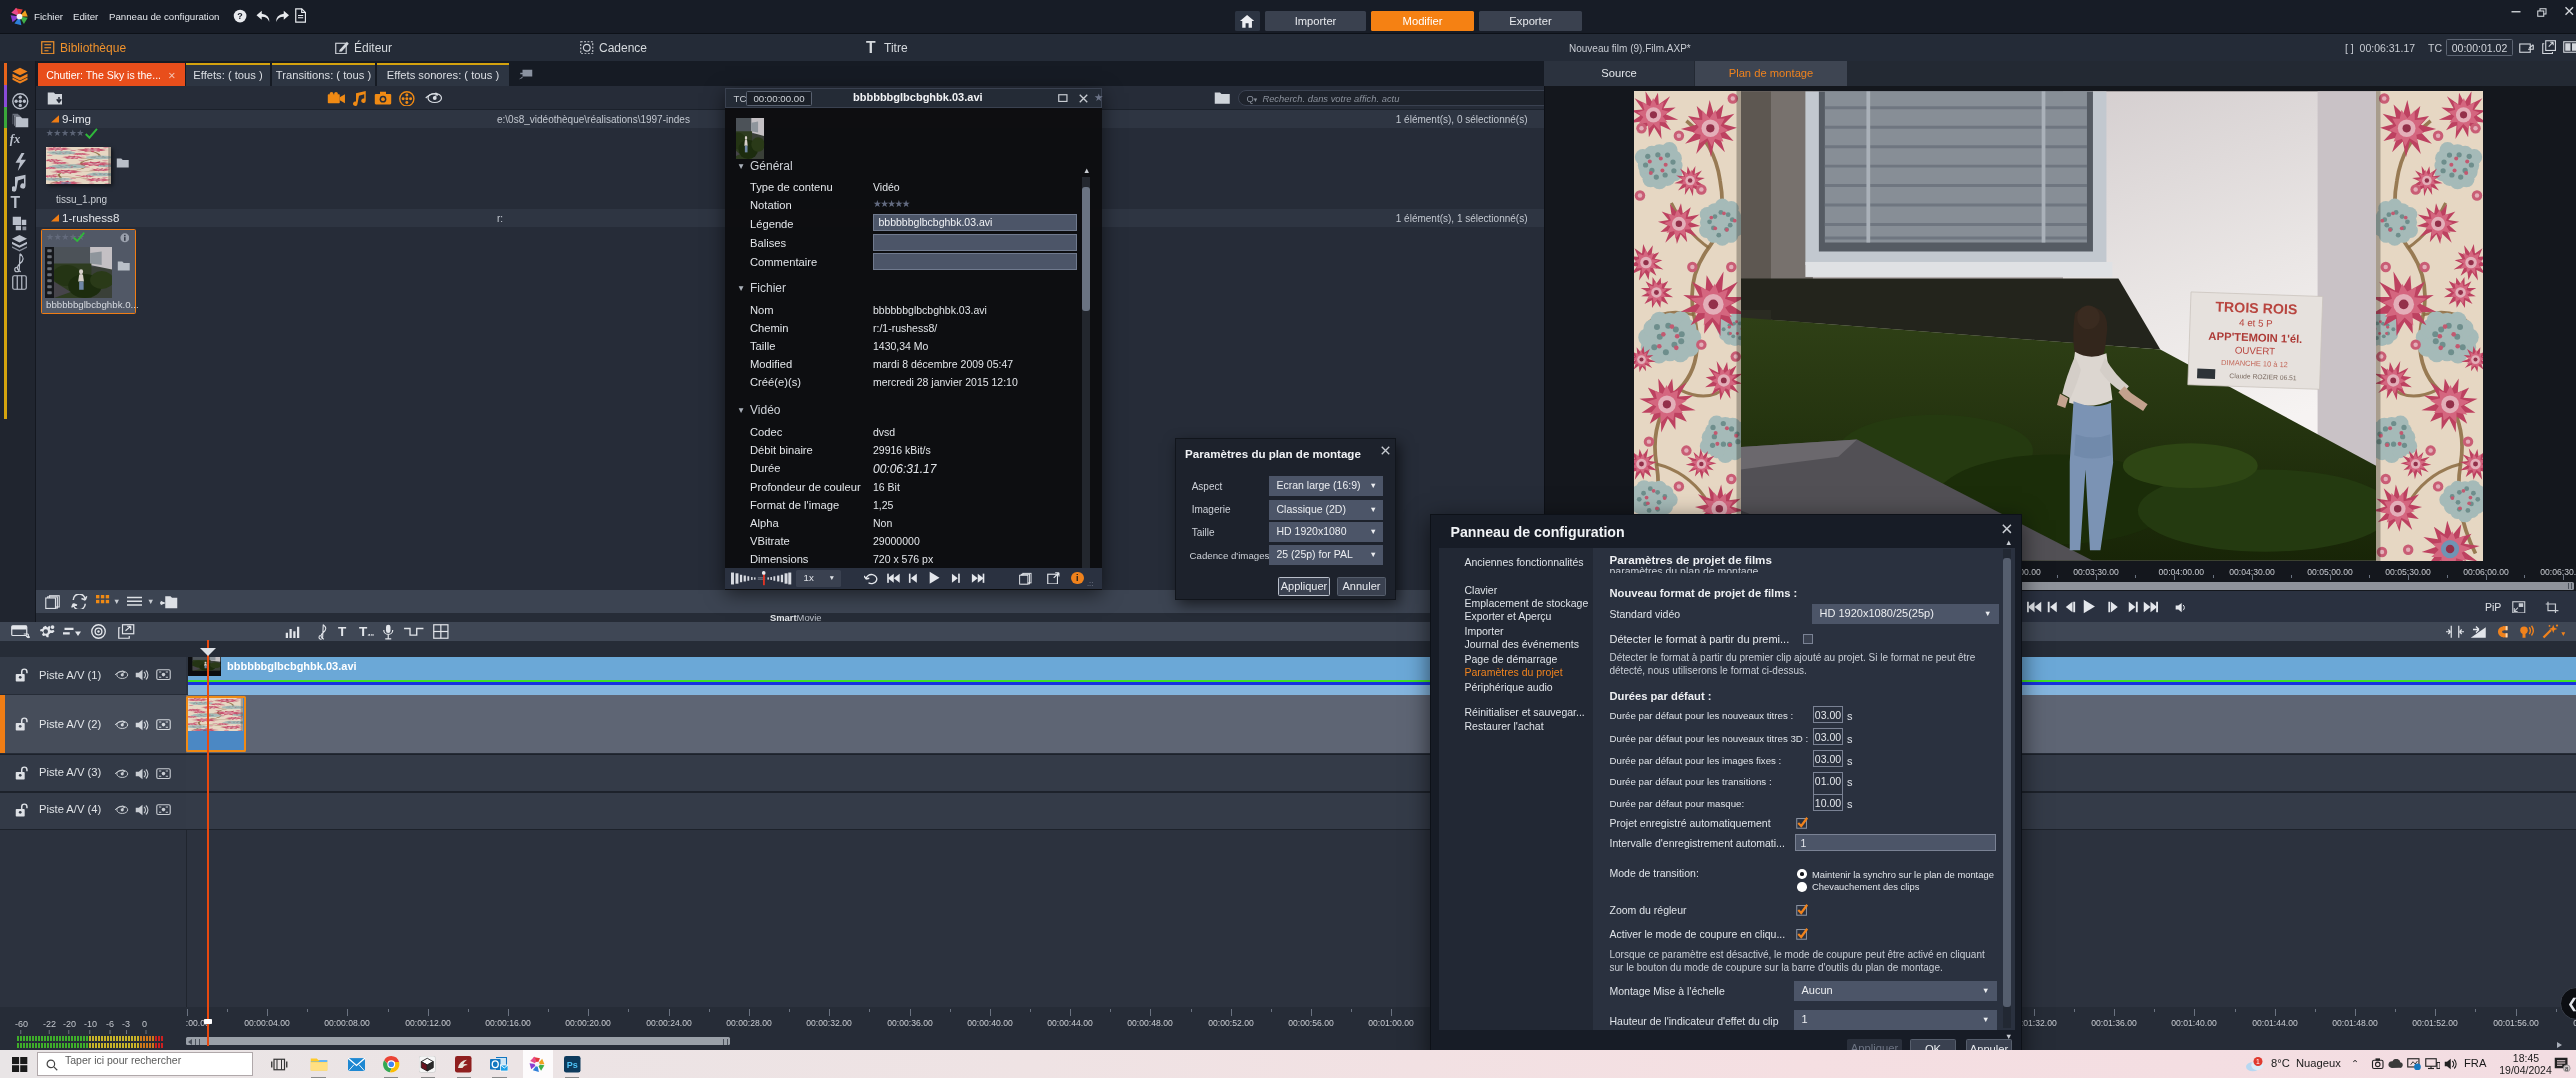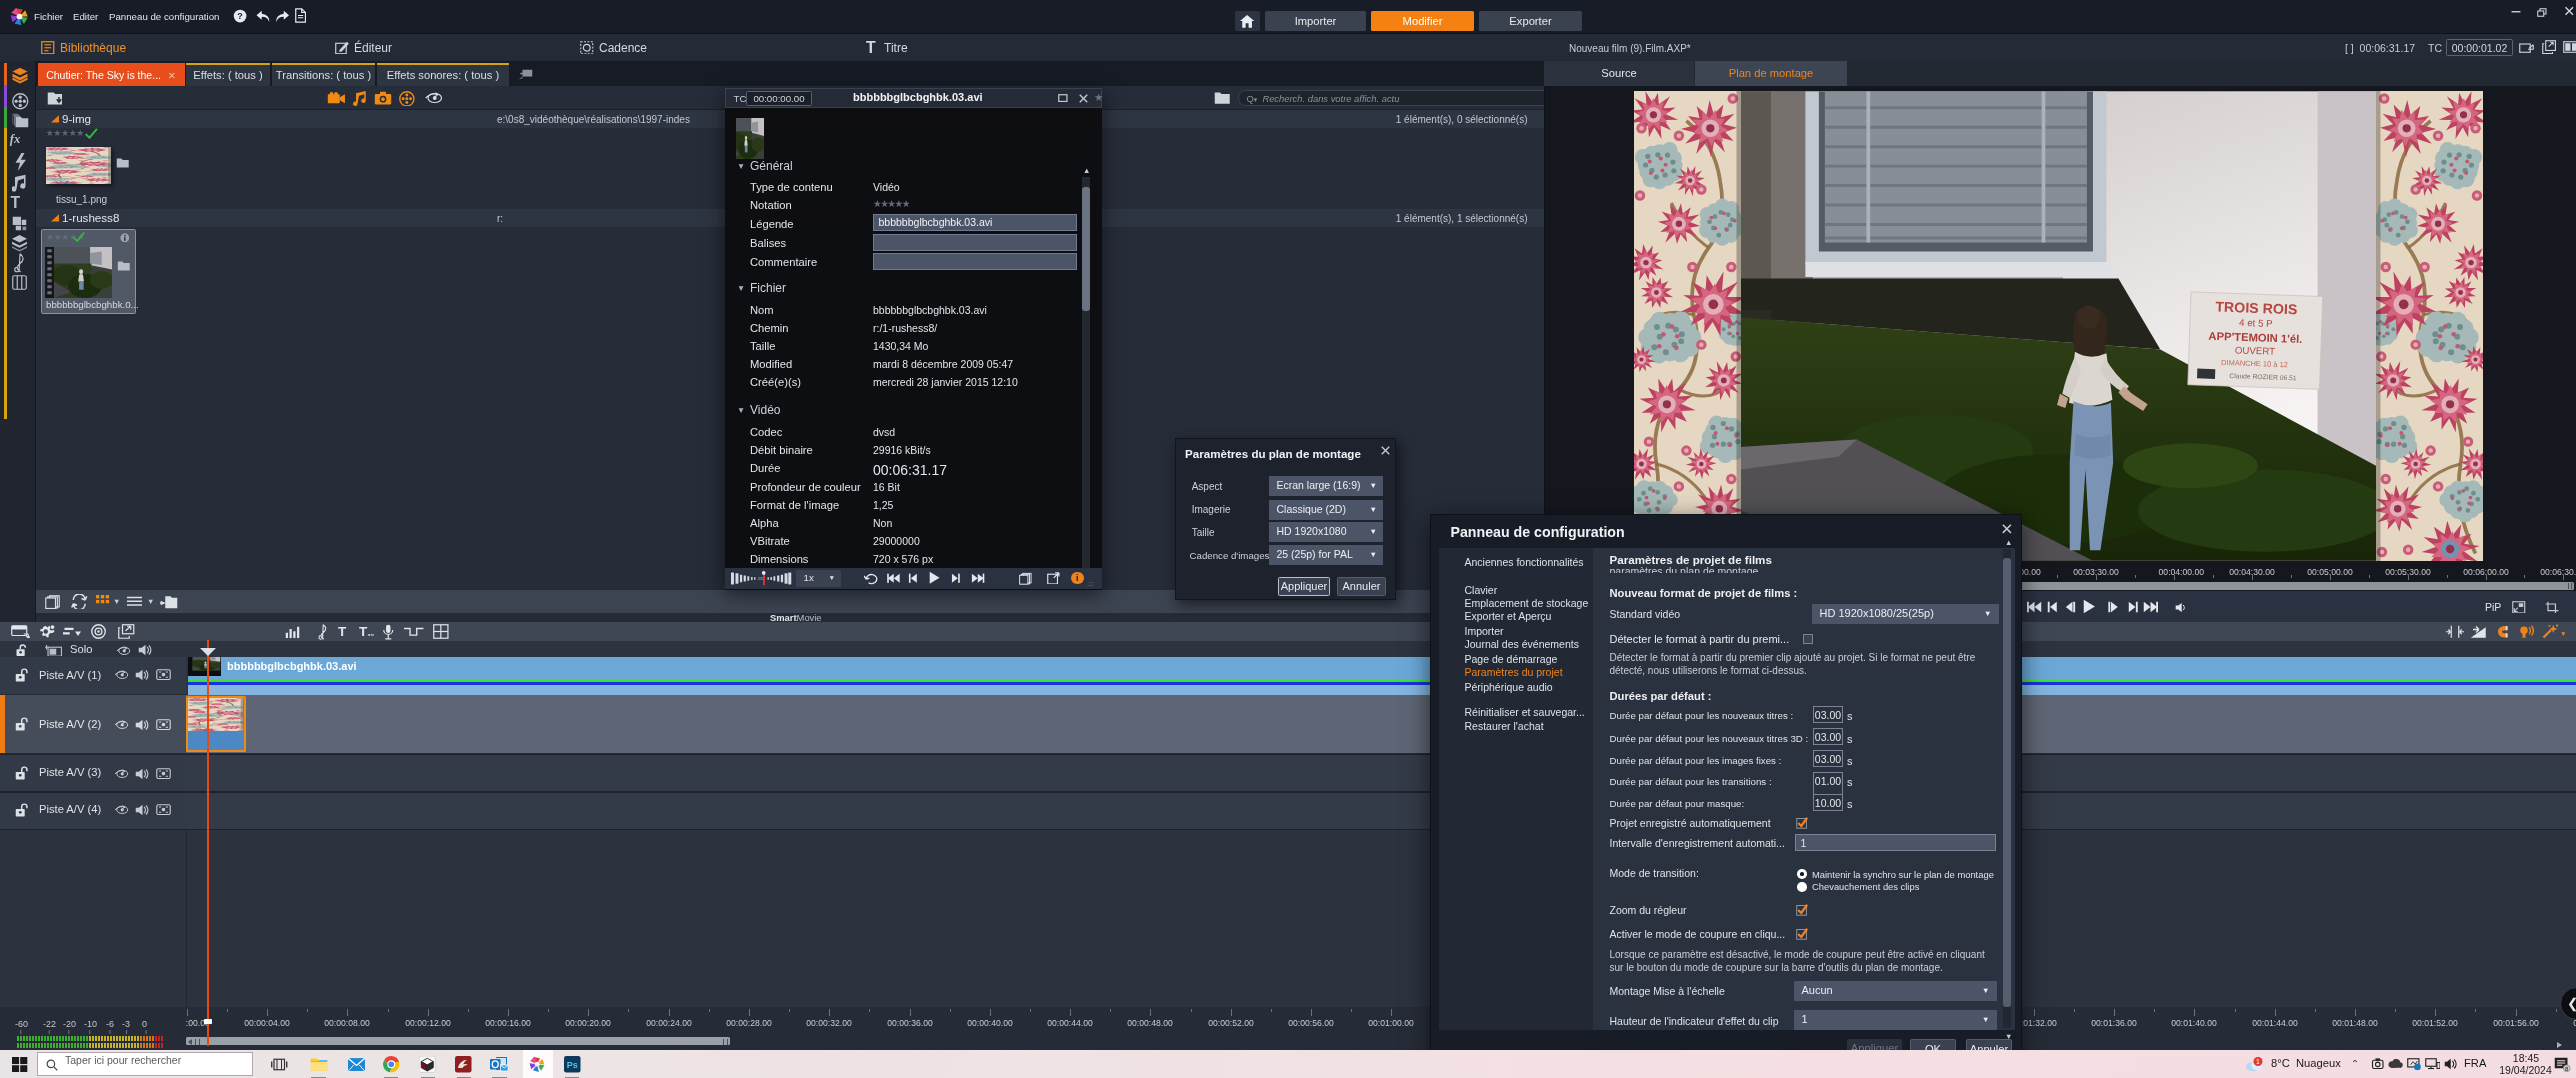--- a/index.html
+++ b/index.html
@@ -754,42 +754,20 @@
         </svg>
     <svg class="abs" style="left:2542px;top:2.2px" width="16.5" height="15" viewBox="0 0 22 20">
           <line x1="2" y1="18" x2="12" y2="8" stroke="#f0821c" stroke-width="3"></line>
           <path d="M15 1 L16.5 5 L20.5 6.5 L16.5 8 L15 12 L13.5 8 L9.5 6.5 L13.5 5 Z" fill="#f0821c"></path>
           <circle cx="20" cy="2" r="1.5" fill="#f0821c"></circle>
           <circle cx="10" cy="2.5" r="1.2" fill="#f0821c"></circle>
         </svg>
     <div class="tx" style="left:2560px;top:8.2px;font-size:6.7px;color:#f0821c">▼</div>
   </div>
 
-  <div class="abs" style="left:0;top:19px;width:2576px;height:16.5px;background:#2d3440;border-bottom:0.7px solid #1d222b;">
-    <svg class="abs" style="left:15px;top:3px" width="12.7" height="12.7" viewBox="0 0 17 17">
-          <rect x="2" y="7" width="11" height="9" rx="1" fill="#dde0e5"></rect>
-          <path d="M5 7 V5 a3.5 3.5 0 0 1 7 0" fill="none" stroke="#dde0e5" stroke-width="2" transform="translate(2,0)"></path>
-          <circle cx="7.5" cy="11" r="1.6" fill="#272d38"></circle>
-        </svg>
-    <svg class="abs" style="left:45px;top:3.7px" width="16.5" height="11.2" viewBox="0 0 22 15">
-          <rect x="4" y="3" width="18" height="12" fill="none" stroke="#b9bfca" stroke-width="1.5"></rect>
-          <rect x="6" y="5" width="9" height="8" fill="#b9bfca"></rect>
-          <path d="M2 0 V6 M-1 3 H5" stroke="#b9bfca" stroke-width="1.5"></path>
-        </svg>
-    <div class="tx" style="left:70px;top:1.5px;font-size:11.2px;color:#dde0e5">Solo</div>
-    <svg class="abs" style="left:116px;top:4.5px" width="16.5" height="9.7" viewBox="0 0 26 16">
-          <path d="M1 8 Q9 0 17 4 M17 4 L14 1 M17 4 L13 6" stroke="#c8ccd2" stroke-width="1.6" fill="none"></path>
-          <path d="M4 8 a9 6 0 0 0 18 0 a9 6 0 0 0 -18 0z" fill="none" stroke="#c8ccd2" stroke-width="1.6"></path>
-          <circle cx="13" cy="8" r="2.6" fill="#c8ccd2"></circle>
-        </svg>
-    <svg class="abs" style="left:138px;top:3px" width="13.5" height="12" viewBox="0 0 18 16">
-          <path d="M1 5 H5 L10 1 V15 L5 11 H1 Z" fill="#c8ccd2"></path>
-          <path d="M12 4 a5 5 0 0 1 0 8 M14.5 2 a8 8 0 0 1 0 12" stroke="#c8ccd2" stroke-width="1.5" fill="none"></path>
-        </svg>
-  </div>
 
   <div class="abs" style="left:0;top:35px;width:2576px;height:37px;">
     <div class="abs" style="left:0;top:0;width:186px;height:37px;background:#333a47;"></div>
     <div class="abs" style="left:186px;top:0;width:2390px;height:37px;background:#2d3440;"></div>
   </div>
   <div class="abs" style="left:0;top:73px;width:2576px;height:0.7px;background:#1d222b;"></div>
   <div class="abs" style="left:0;top:73px;width:2576px;height:58px;">
     <div class="abs" style="left:0;top:0;width:186px;height:58px;background:#464d5a;"></div>
     <div class="abs" style="left:0;top:0;width:5.2px;height:58px;background:#f07d14;"></div>
     <div class="abs" style="left:186px;top:0;width:2390px;height:58px;background:#5e6574;"></div>
@@ -1364,21 +1342,21 @@
       <div class="tx" style="left:148px;top:267px;font-size:10.5px;">mardi 8 décembre 2009 05:47</div>
   <div class="tx" style="left:25px;top:285px;">Créé(e)(s)</div>
       <div class="tx" style="left:148px;top:285px;font-size:10.5px;">mercredi 28 janvier 2015 12:10</div>
   <div class="tx" style="left:12px;top:315px;font-size:8.2px;color:#aab0ba;">▼</div>
       <div class="tx" style="left:25px;top:312px;font-size:12px;color:#ced2d8;">Vidéo</div>
   <div class="tx" style="left:25px;top:335px;">Codec</div>
       <div class="tx" style="left:148px;top:335px;font-size:10.5px;">dvsd</div>
   <div class="tx" style="left:25px;top:353px;">Débit binaire</div>
       <div class="tx" style="left:148px;top:353px;font-size:10.5px;">29916 kBit/s</div>
   <div class="tx" style="left:25px;top:371px;">Durée</div>
-      <div class="tx" style="left:148px;top:371px;font-size:14px;">00:06:31.17</div>
+      <div class="tx" style="left:148px;top:371px;font-size:12px;font-style:italic;">00:06:31.17</div>
   <div class="tx" style="left:25px;top:390px;">Profondeur de couleur</div>
       <div class="tx" style="left:148px;top:390px;font-size:10.5px;">16 Bit</div>
   <div class="tx" style="left:25px;top:408px;">Format de l'image</div>
       <div class="tx" style="left:148px;top:408px;font-size:10.5px;">1,25</div>
   <div class="tx" style="left:25px;top:426px;">Alpha</div>
       <div class="tx" style="left:148px;top:426px;font-size:10.5px;">Non</div>
   <div class="tx" style="left:25px;top:444px;">VBitrate</div>
       <div class="tx" style="left:148px;top:444px;font-size:10.5px;">29000000</div>
   <div class="tx" style="left:25px;top:462px;">Dimensions</div>
       <div class="tx" style="left:148px;top:462px;font-size:10.5px;">720 x 576 px</div>

